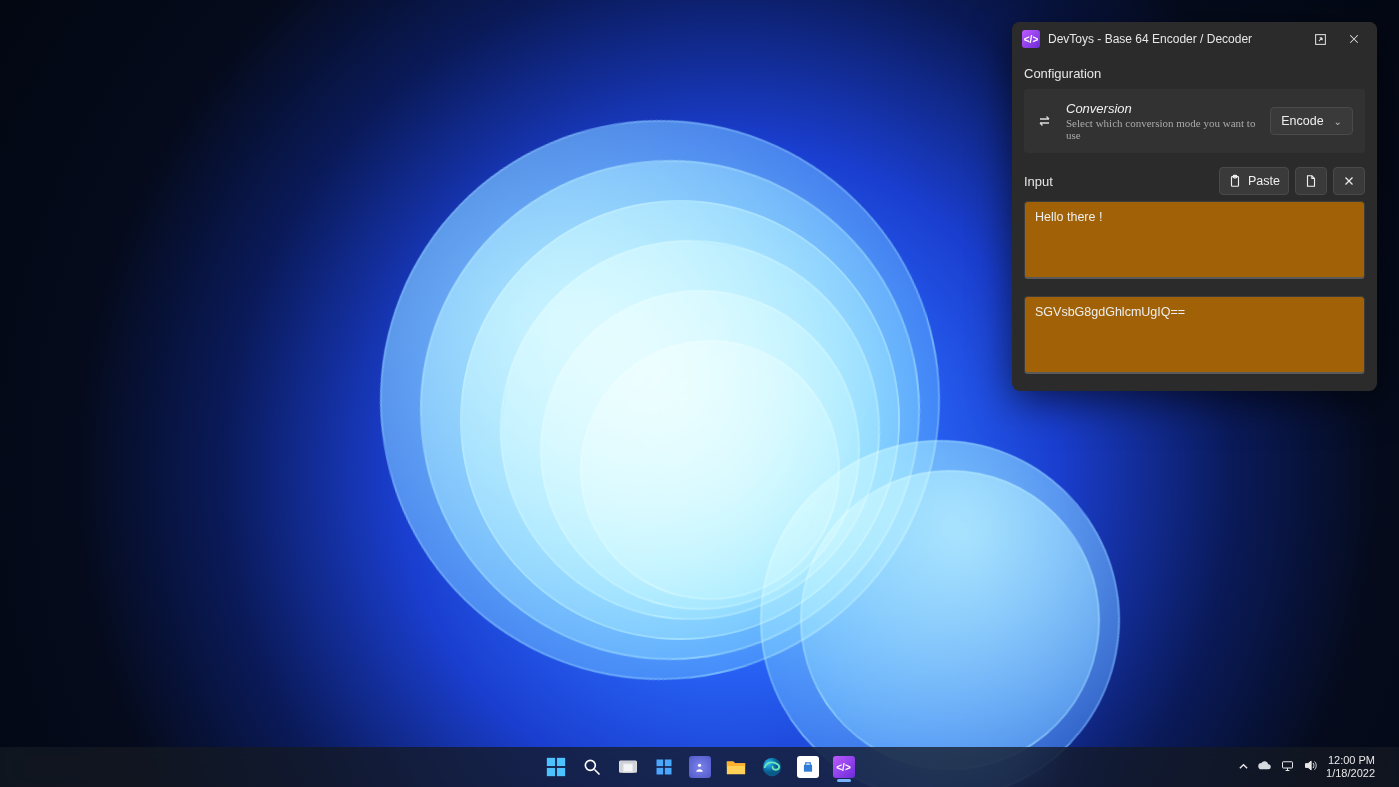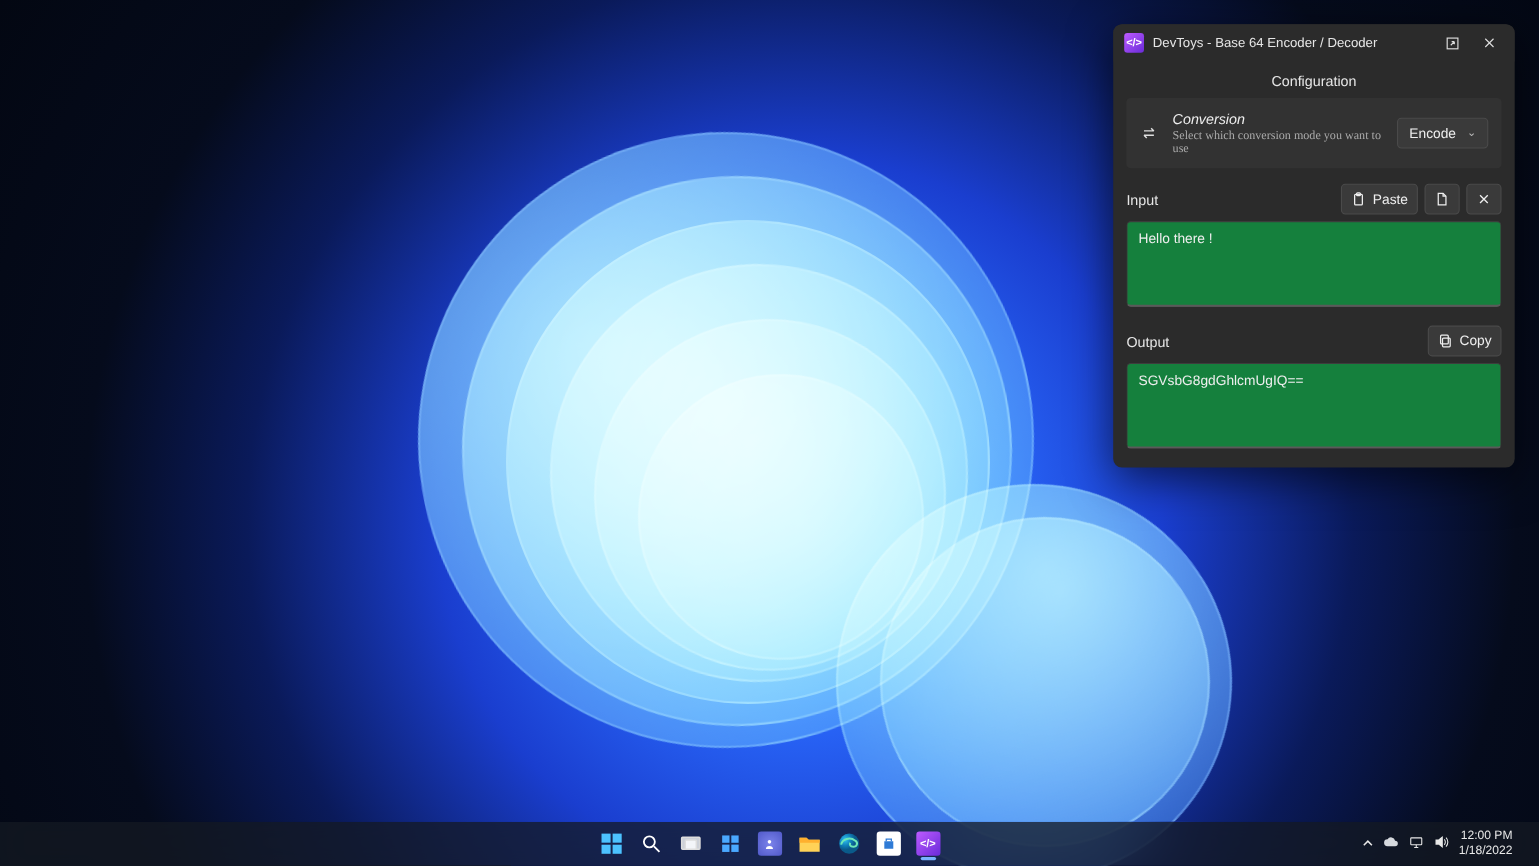--- a/index.html
+++ b/index.html
@@ -58,21 +58,21 @@
   }
   .titlebar-title { flex: 1; font-size: 12px; color: #e6e6e6; }
   .titlebar-btn {
     width: 34px; height: 30px;
     display: flex; align-items: center; justify-content: center;
     color: #ddd;
     cursor: pointer;
   }
 
   .body { padding: 6px 12px 14px; }
-  .section-label { font-size: 13px; color: #e6e6e6; margin: 4px 0 8px; text-align: center; }
+  .section-label { font-size: 13px; color: #e6e6e6; margin: 4px 0 8px; }
 
   
   .card {
     background: #323232;
     border-radius: 4px;
     padding: 12px;
     display: flex; align-items: center; gap: 12px;
     margin-bottom: 14px;
   }
   .card-icon { width: 18px; display:flex; justify-content:center; color:#ddd; }
@@ -108,21 +108,21 @@
     gap: 6px;
     font-size: 12.5px; color: #eee;
     cursor: pointer;
   }
   .btn svg { width: 14px; height: 14px; }
 
   .textbox {
     width: 100%;
     min-height: 78px;
     border-radius: 4px;
-    background: #15803d;
+    background: #a16207;
     border: 1px solid #3d3d3d;
     border-bottom: 2px solid #5a5a5a;
     color: #eee;
     font-size: 12.5px;
     padding: 8px 10px;
     font-family: inherit;
     resize: none;
     outline: none;
     margin-bottom: 14px;
   }
@@ -238,32 +238,20 @@
         <div class="btn" title="Clear">
           <svg viewBox="0 0 16 16" stroke="currentColor" fill="none" stroke-width="1.4">
             <path d="M4 4 L12 12 M12 4 L4 12"></path>
           </svg>
         </div>
       </div>
     </div>
     <textarea class="textbox" style="">Hello there !</textarea>
 
     
-    <div class="row-header">
-      <div class="section-label" style="margin:0">Output</div>
-      <div class="btn-group">
-        <div class="btn">
-          <svg viewBox="0 0 16 16" stroke="currentColor" fill="none" stroke-width="1.3">
-            <rect x="5" y="5" width="8" height="9" rx="1"></rect>
-              <rect x="3" y="2" width="8" height="9" rx="1"></rect>
-          </svg>
-          <span>Copy</span>
-        </div>
-      </div>
-    </div>
     <textarea class="textbox" readonly="" style="">SGVsbG8gdGhlcmUgIQ==</textarea>
   </div>
 </div>
 
 <div class="taskbar">
   <div class="taskbar-center">
     <div class="tb-item">
       <div class="tb-icon">
         <svg viewBox="0 0 24 24" width="22" height="22">
             <g fill="#4cc2ff">

